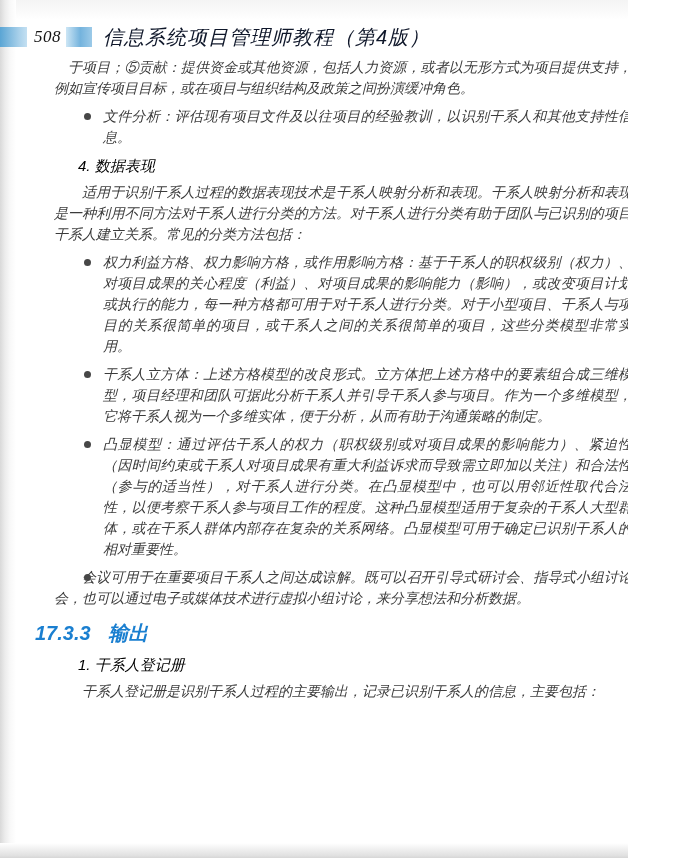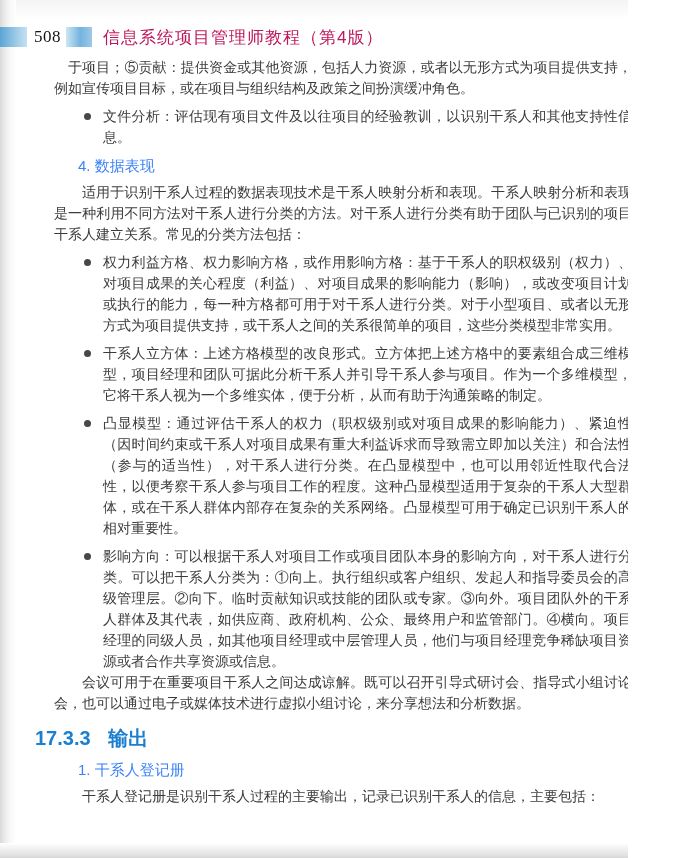--- a/index.html
+++ b/index.html
@@ -7,20 +7,21 @@
     width:690px; height:858px;
     background:#ffffff;
     font-family:"Liberation Sans", sans-serif;
     overflow:hidden;
   }
   .page {
     position:relative;
     width:628px; height:858px;
     background:#ffffff;
     overflow:hidden;
+    font-style:italic;
   }
   
   .edge-left {
     position:absolute; left:0; top:0; bottom:0; width:16px;
     background:linear-gradient(90deg,#d9d9d9 0px,#ececec 5px,#f8f8f8 10px,#ffffff 16px);
     z-index:1;
   }
   .edge-top {
     position:absolute; left:0; top:0; right:0; height:20px;
     background:linear-gradient(180deg,#f4f4f4,#ffffff);
@@ -43,40 +44,40 @@
   .pagenum {
     margin:0 5px 0 7px;
     font-family:"Liberation Serif", serif;
     font-size:17px; color:#141414; letter-spacing:0.5px;
   }
   .bar2 {
     width:26px; height:20px; margin-right:11px;
     background:linear-gradient(90deg,#cde6f5,#74b3dd 55%,#9ccae8);
   }
   .booktitle {
-    font-size:17px; color:#be185d; letter-spacing:1px;
+    font-size:20px; color:#0f172a; letter-spacing:1px;
   }
   
   .content {
     position:absolute; top:57px; left:54px; width:578px;
     font-size:14px; line-height:21px; color:#3b3b3b;
     text-align:justify; z-index:2;
   }
   .para { margin:0; text-indent:2em; }
   .para.cont { text-indent:14px; }
   .bullet { position:relative; padding-left:49px; margin-top:7px; }
   .dot {
     position:absolute; left:30px; top:7px;
     width:7px; height:7px; border-radius:50%;
     background:#474747;
   }
   .hnum {
     margin:7px 0 6px 24px;
     font-size:15px; font-weight:normal;
-    color:#3b82f6; text-indent:0;
+    color:#000000; text-indent:0;
   }
   .hsec {
     margin:11px 0 7px -19px;
     font-size:20px; font-weight:bold; line-height:27px;
     color:#1a7fd0; text-indent:0;
   }
   .hsec .hsec-label { margin-left:12px; }
 </style>
 </head>
 <body>
@@ -101,36 +102,35 @@
       <span class="dot"></span>
       <span>文件分析：评估现有项目文件及以往项目的经验教训，以识别干系人和其他支持性信息。</span>
     </div>
 
     <h3 class="hnum">4. 数据表现</h3>
 
     <p class="para">适用于识别干系人过程的数据表现技术是干系人映射分析和表现。干系人映射分析和表现是一种利用不同方法对干系人进行分类的方法。对干系人进行分类有助于团队与已识别的项目干系人建立关系。常见的分类方法包括：</p>
 
     <div class="bullet">
       <span class="dot"></span>
-      <span>权力利益方格、权力影响方格，或作用影响方格：基于干系人的职权级别（权力）、对项目成果的关心程度（利益）、对项目成果的影响能力（影响），或改变项目计划或执行的能力，每一种方格都可用于对干系人进行分类。对于小型项目、或者以无形方式为项目提供支持，或干系人之间的关系很简单的项目，这些分类模型非常实用。</span>
+      <span>权力利益方格、权力影响方格，或作用影响方格：基于干系人的职权级别（权力）、对项目成果的关心程度（利益）、对项目成果的影响能力（影响），或改变项目计划或执行的能力，每一种方格都可用于对干系人进行分类。对于小型项目、干系人与项目的关系很简单的项目，或干系人之间的关系很简单的项目，这些分类模型非常实用。</span>
     </div>
 
     <div class="bullet">
       <span class="dot"></span>
       <span>干系人立方体：上述方格模型的改良形式。立方体把上述方格中的要素组合成三维模型，项目经理和团队可据此分析干系人并引导干系人参与项目。作为一个多维模型，它将干系人视为一个多维实体，便于分析，从而有助于沟通策略的制定。</span>
     </div>
 
     <div class="bullet">
       <span class="dot"></span>
       <span>凸显模型：通过评估干系人的权力（职权级别或对项目成果的影响能力）、紧迫性（因时间约束或干系人对项目成果有重大利益诉求而导致需立即加以关注）和合法性（参与的适当性），对干系人进行分类。在凸显模型中，也可以用邻近性取代合法性，以便考察干系人参与项目工作的程度。这种凸显模型适用于复杂的干系人大型群体，或在干系人群体内部存在复杂的关系网络。凸显模型可用于确定已识别干系人的相对重要性。</span>
     </div>
 
     <div class="bullet">
       <span class="dot"></span>
-      <span>影响方向：可以根据干系人对项目工作或项目团队本身的影响方向，对干系人进行分类。可以把干系人分类为：①向上。执行组织或客户组织、发起人和指导委员会的高级管理层。②向下。临时贡献知识或技能的团队或专家。③向外。项目团队外的干系人群体及其代表，如供应商、政府机构、公众、最终用户和监管部门。④横向。项目经理的同级人员，如其他项目经理或中层管理人员，他们与项目经理竞争稀缺项目资源或者合作共享资源或信息。</span>
     </div>
 
 
 
     <p class="para">会议可用于在重要项目干系人之间达成谅解。既可以召开引导式研讨会、指导式小组讨论会，也可以通过电子或媒体技术进行虚拟小组讨论，来分享想法和分析数据。</p>
 
     <h2 class="hsec">
       <span class="hsec-num">17.3.3</span>
       <span class="hsec-label">输出</span>
     </h2>

